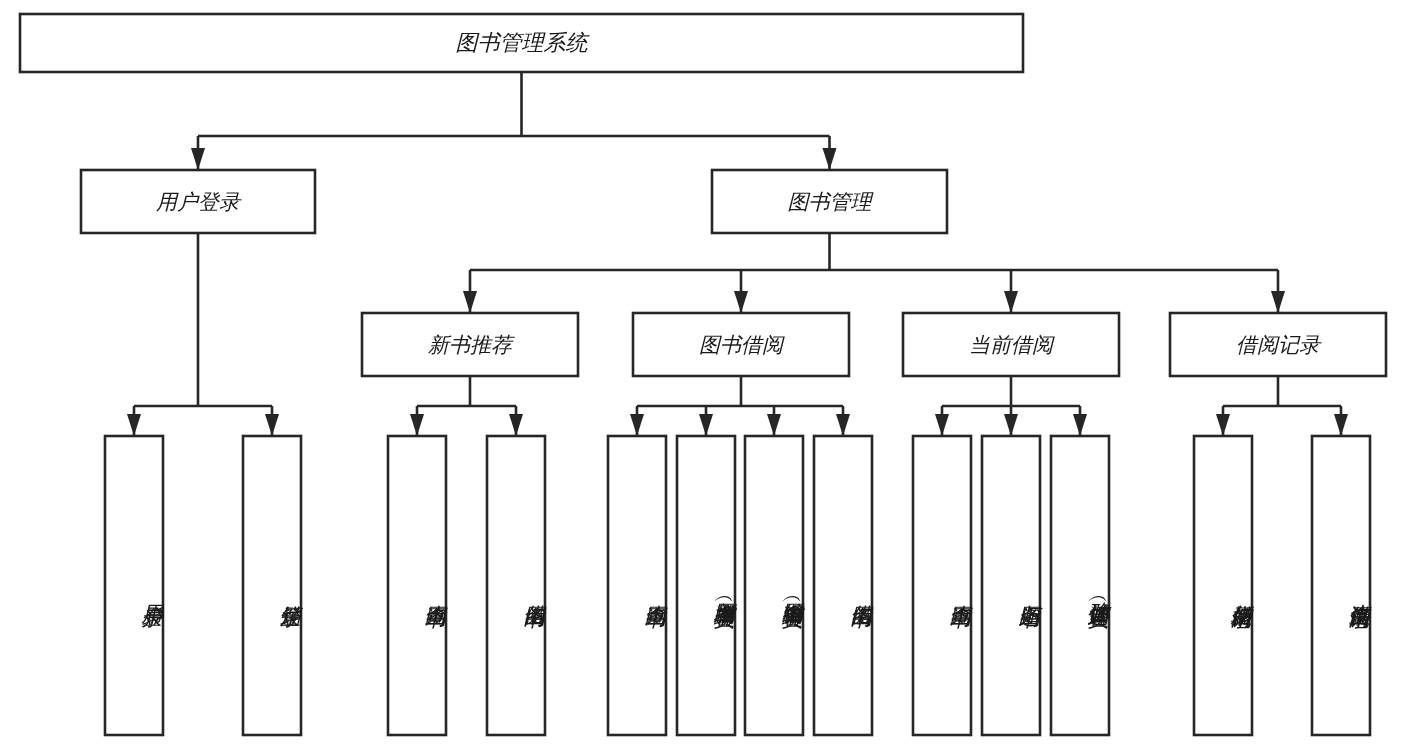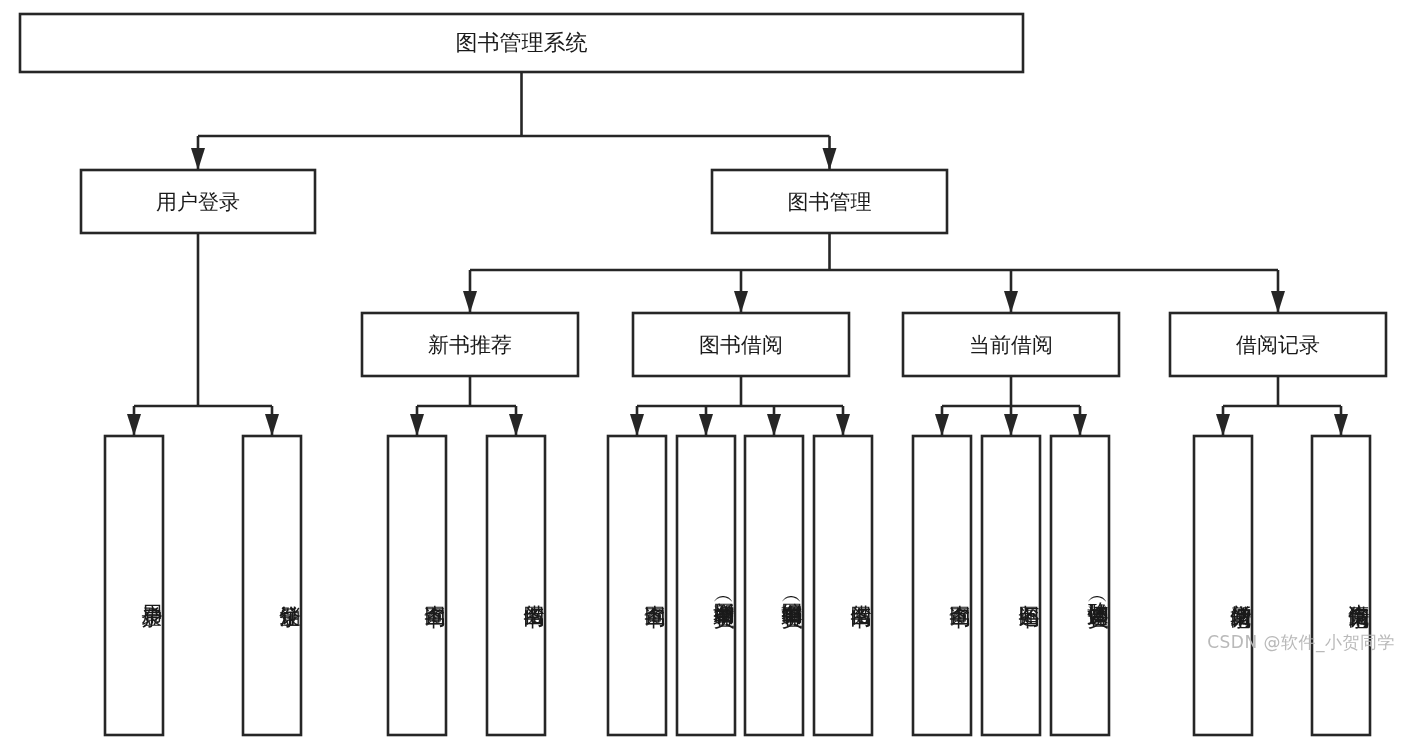--- a/index.html
+++ b/index.html
@@ -12,20 +12,21 @@
     width: 1405px;
     height: 747px;
     overflow: hidden;
     font-family: "DejaVu Sans", "Liberation Sans", sans-serif;
   }
   #diagram-root {
     position: relative;
     width: 1405px;
     height: 660px;
     background: #ffffff;
+    font-style: italic;
   }
   svg#flow-svg {
     position: absolute;
     left: 0;
     top: 0;
     width: 1405px;
     height: 747px;
     display: block;
   }
   .node-rect {
@@ -220,14 +221,13 @@
       <div class="vlabel" style="left: 608px; top: 450px; width: 58px; height: 279px;">查询图书</div>
       <div class="vlabel" style="left: 677px; top: 450px; width: 58px; height: 279px;">新增图书（管理员）</div>
       <div class="vlabel" style="left: 745px; top: 450px; width: 58px; height: 279px;">编辑图书（管理员）</div>
       <div class="vlabel" style="left: 814px; top: 450px; width: 58px; height: 279px;">借阅图书</div>
       <div class="vlabel" style="left: 913px; top: 450px; width: 58px; height: 279px;">查询图书</div>
       <div class="vlabel" style="left: 982px; top: 450px; width: 58px; height: 279px;">归还图书</div>
       <div class="vlabel" style="left: 1051px; top: 450px; width: 58px; height: 279px;">确认归还（管理员）</div>
       <div class="vlabel" style="left: 1194px; top: 450px; width: 58px; height: 279px;">新增借阅记录</div>
       <div class="vlabel" style="left: 1312px; top: 450px; width: 58px; height: 279px;">查询借阅记录</div>
     </div>
-  <div id="watermark">CSDN @软件_小贺同学</div>
 </div>
 
 </body></html>

